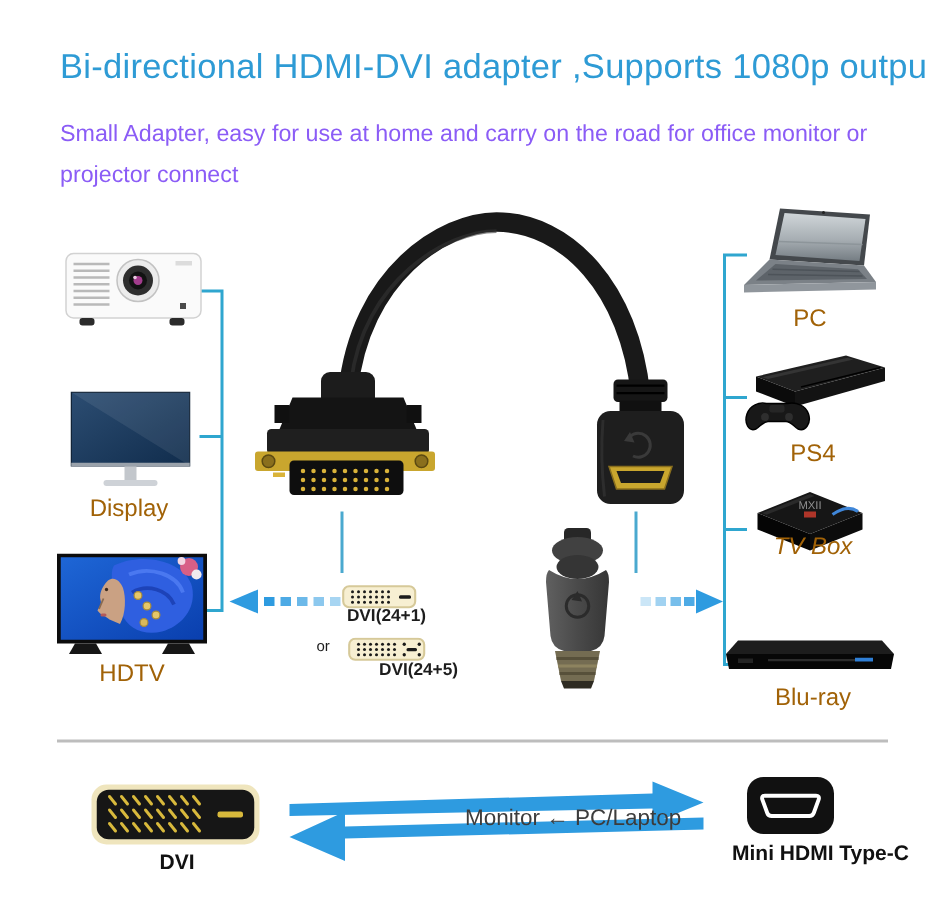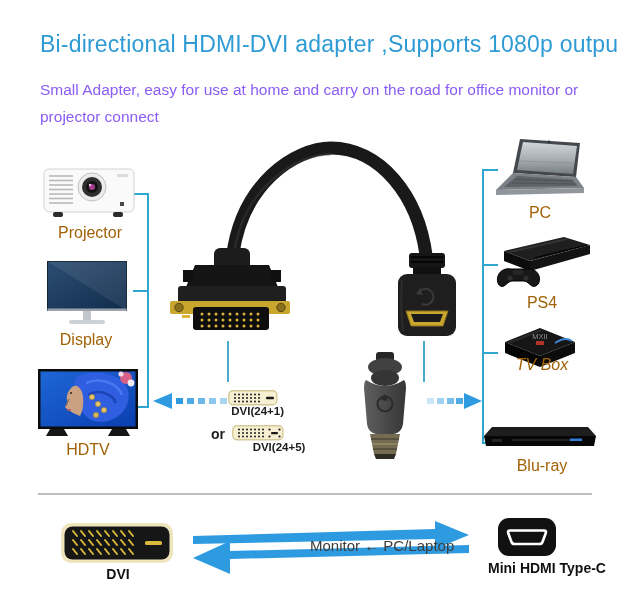--- a/index.html
+++ b/index.html
@@ -3,21 +3,21 @@
 <meta charset="utf-8">
 <style>
   html,body{margin:0;padding:0;background:#ffffff;}
   .canvas{position:relative;width:618px;height:606px;background:#ffffff;overflow:hidden;
           font-family:"Liberation Sans", sans-serif;}
   .abs{position:absolute;}
   .title{font-size:23px;color:#2e9bd5;white-space:nowrap;letter-spacing:0.2px;}
   .subtitle{font-size:15.5px;color:#8b5cf6;line-height:27px;}
   .dev-label{font-size:16px;color:#a16207;text-align:center;}
   .small-label{font-size:11.5px;font-weight:bold;color:#1d1d1d;text-align:center;white-space:nowrap;}
-  .or-label{font-size:14px;font-weight:bold;color:#1d1d1d;}
+  .or-label{font-size:10px;font-weight:normal;color:#1d1d1d;}
   .dir-label{font-size:15px;color:#3c3c3c;white-space:nowrap;}
   .foot-label{font-size:14px;font-weight:bold;color:#111;text-align:center;white-space:nowrap;}
   svg{display:block;}
 </style>
 </head>
 <body>
 
 <div class="canvas">
 
   <svg class="abs" style="left:0;top:0;" width="618" height="606" viewBox="0 0 618 606">
@@ -71,21 +71,20 @@
     <circle cx="49" cy="22" r="14" fill="#ececec" stroke="#c2c2c2"></circle>
     <circle cx="49" cy="22" r="10" fill="#2e2e2e"></circle>
     <circle cx="49" cy="22" r="6" fill="#121212"></circle>
     <circle cx="49" cy="22" r="3" fill="#a23c8c"></circle>
     <circle cx="47" cy="20" r="1.2" fill="#e9c7e0"></circle>
     <rect x="74" y="9" width="11" height="3" fill="#dcdcdc"></rect>
     <rect x="77" y="37" width="4" height="4" fill="#4a4a4a"></rect>
     <rect x="10" y="47" width="10" height="5" rx="2" fill="#2b2b2b"></rect>
     <rect x="70" y="47" width="10" height="5" rx="2" fill="#2b2b2b"></rect>
   </svg>
-  <div class="abs dev-label" style="left:40px;top:224px;width:100px;">Projector</div>
 
   <svg class="abs" style="left:47px;top:261px;" width="80" height="66" viewBox="0 0 80 66">
     <defs>
       <linearGradient id="dispGrad" x1="0" y1="0" x2="1" y2="1">
         <stop offset="0" stop-color="#2c4d72"></stop>
           <stop offset="1" stop-color="#102c4c"></stop>
       </linearGradient>
     </defs>
     <rect x="0.5" y="0.5" width="79" height="49" fill="url(#dispGrad)" stroke="#122438"></rect>
     <polygon points="0.5,0.5 79.5,0.5 79.5,49.5" fill="#ffffff" opacity="0.08"></polygon>

